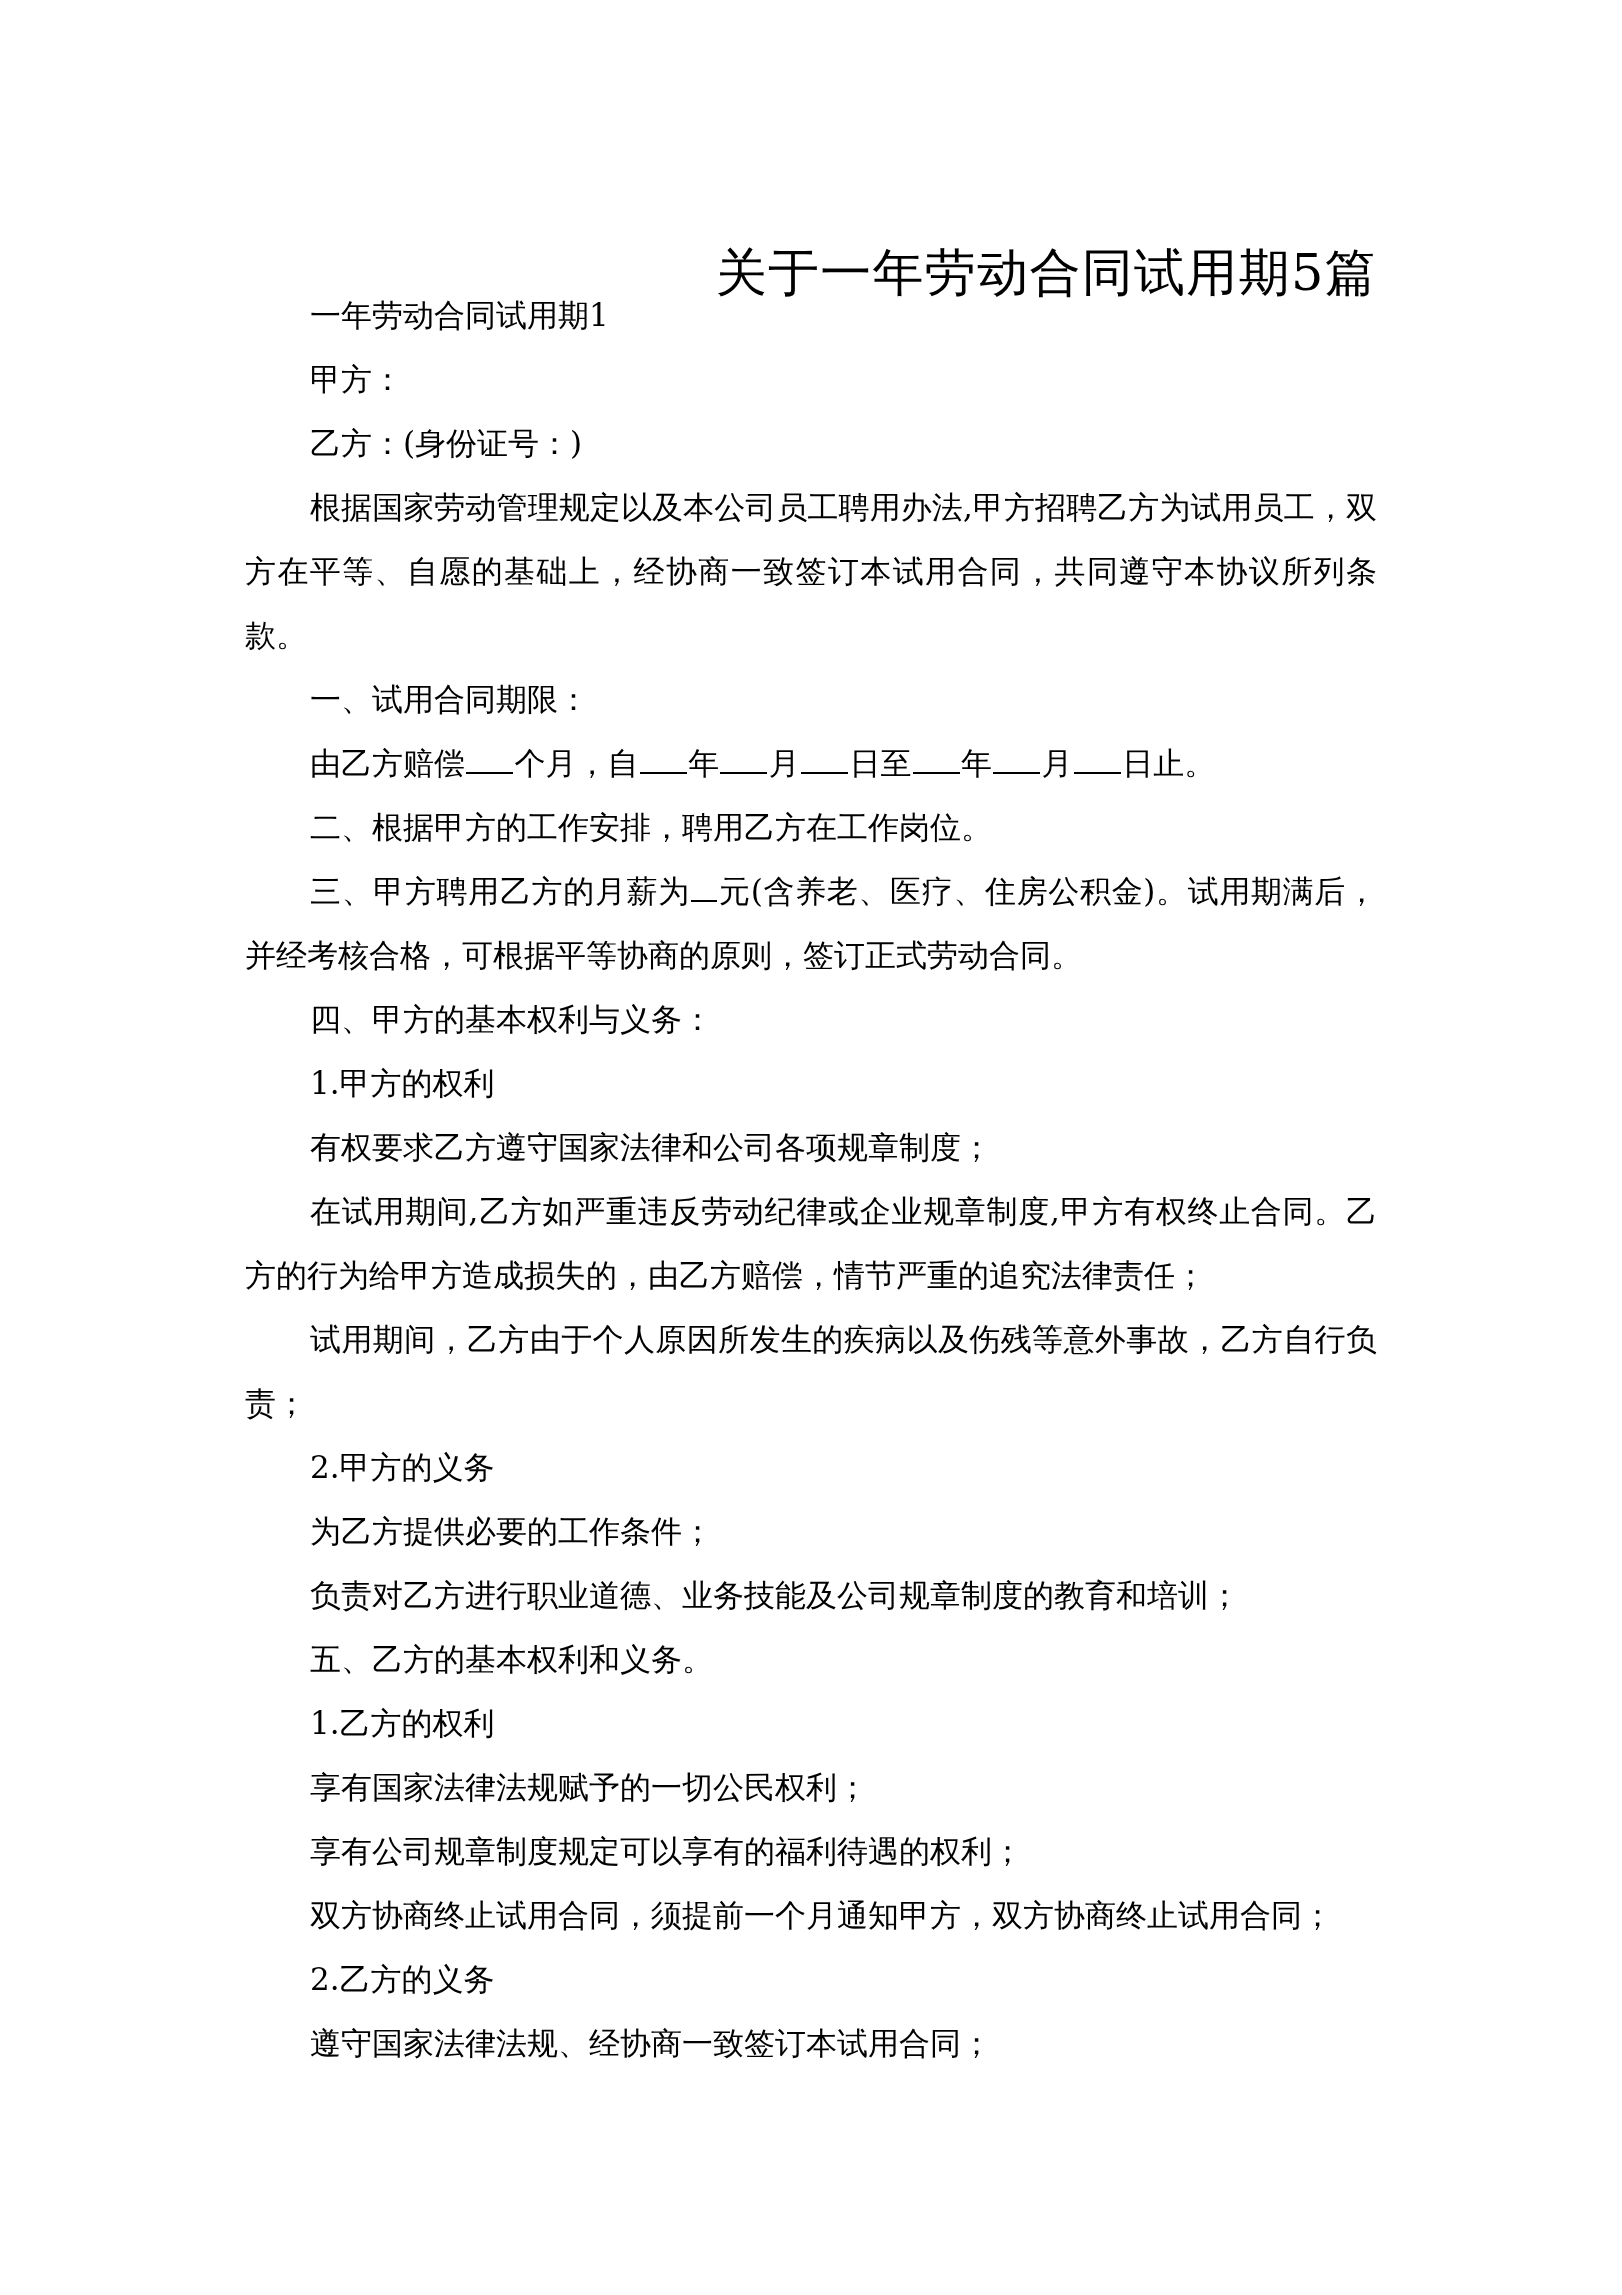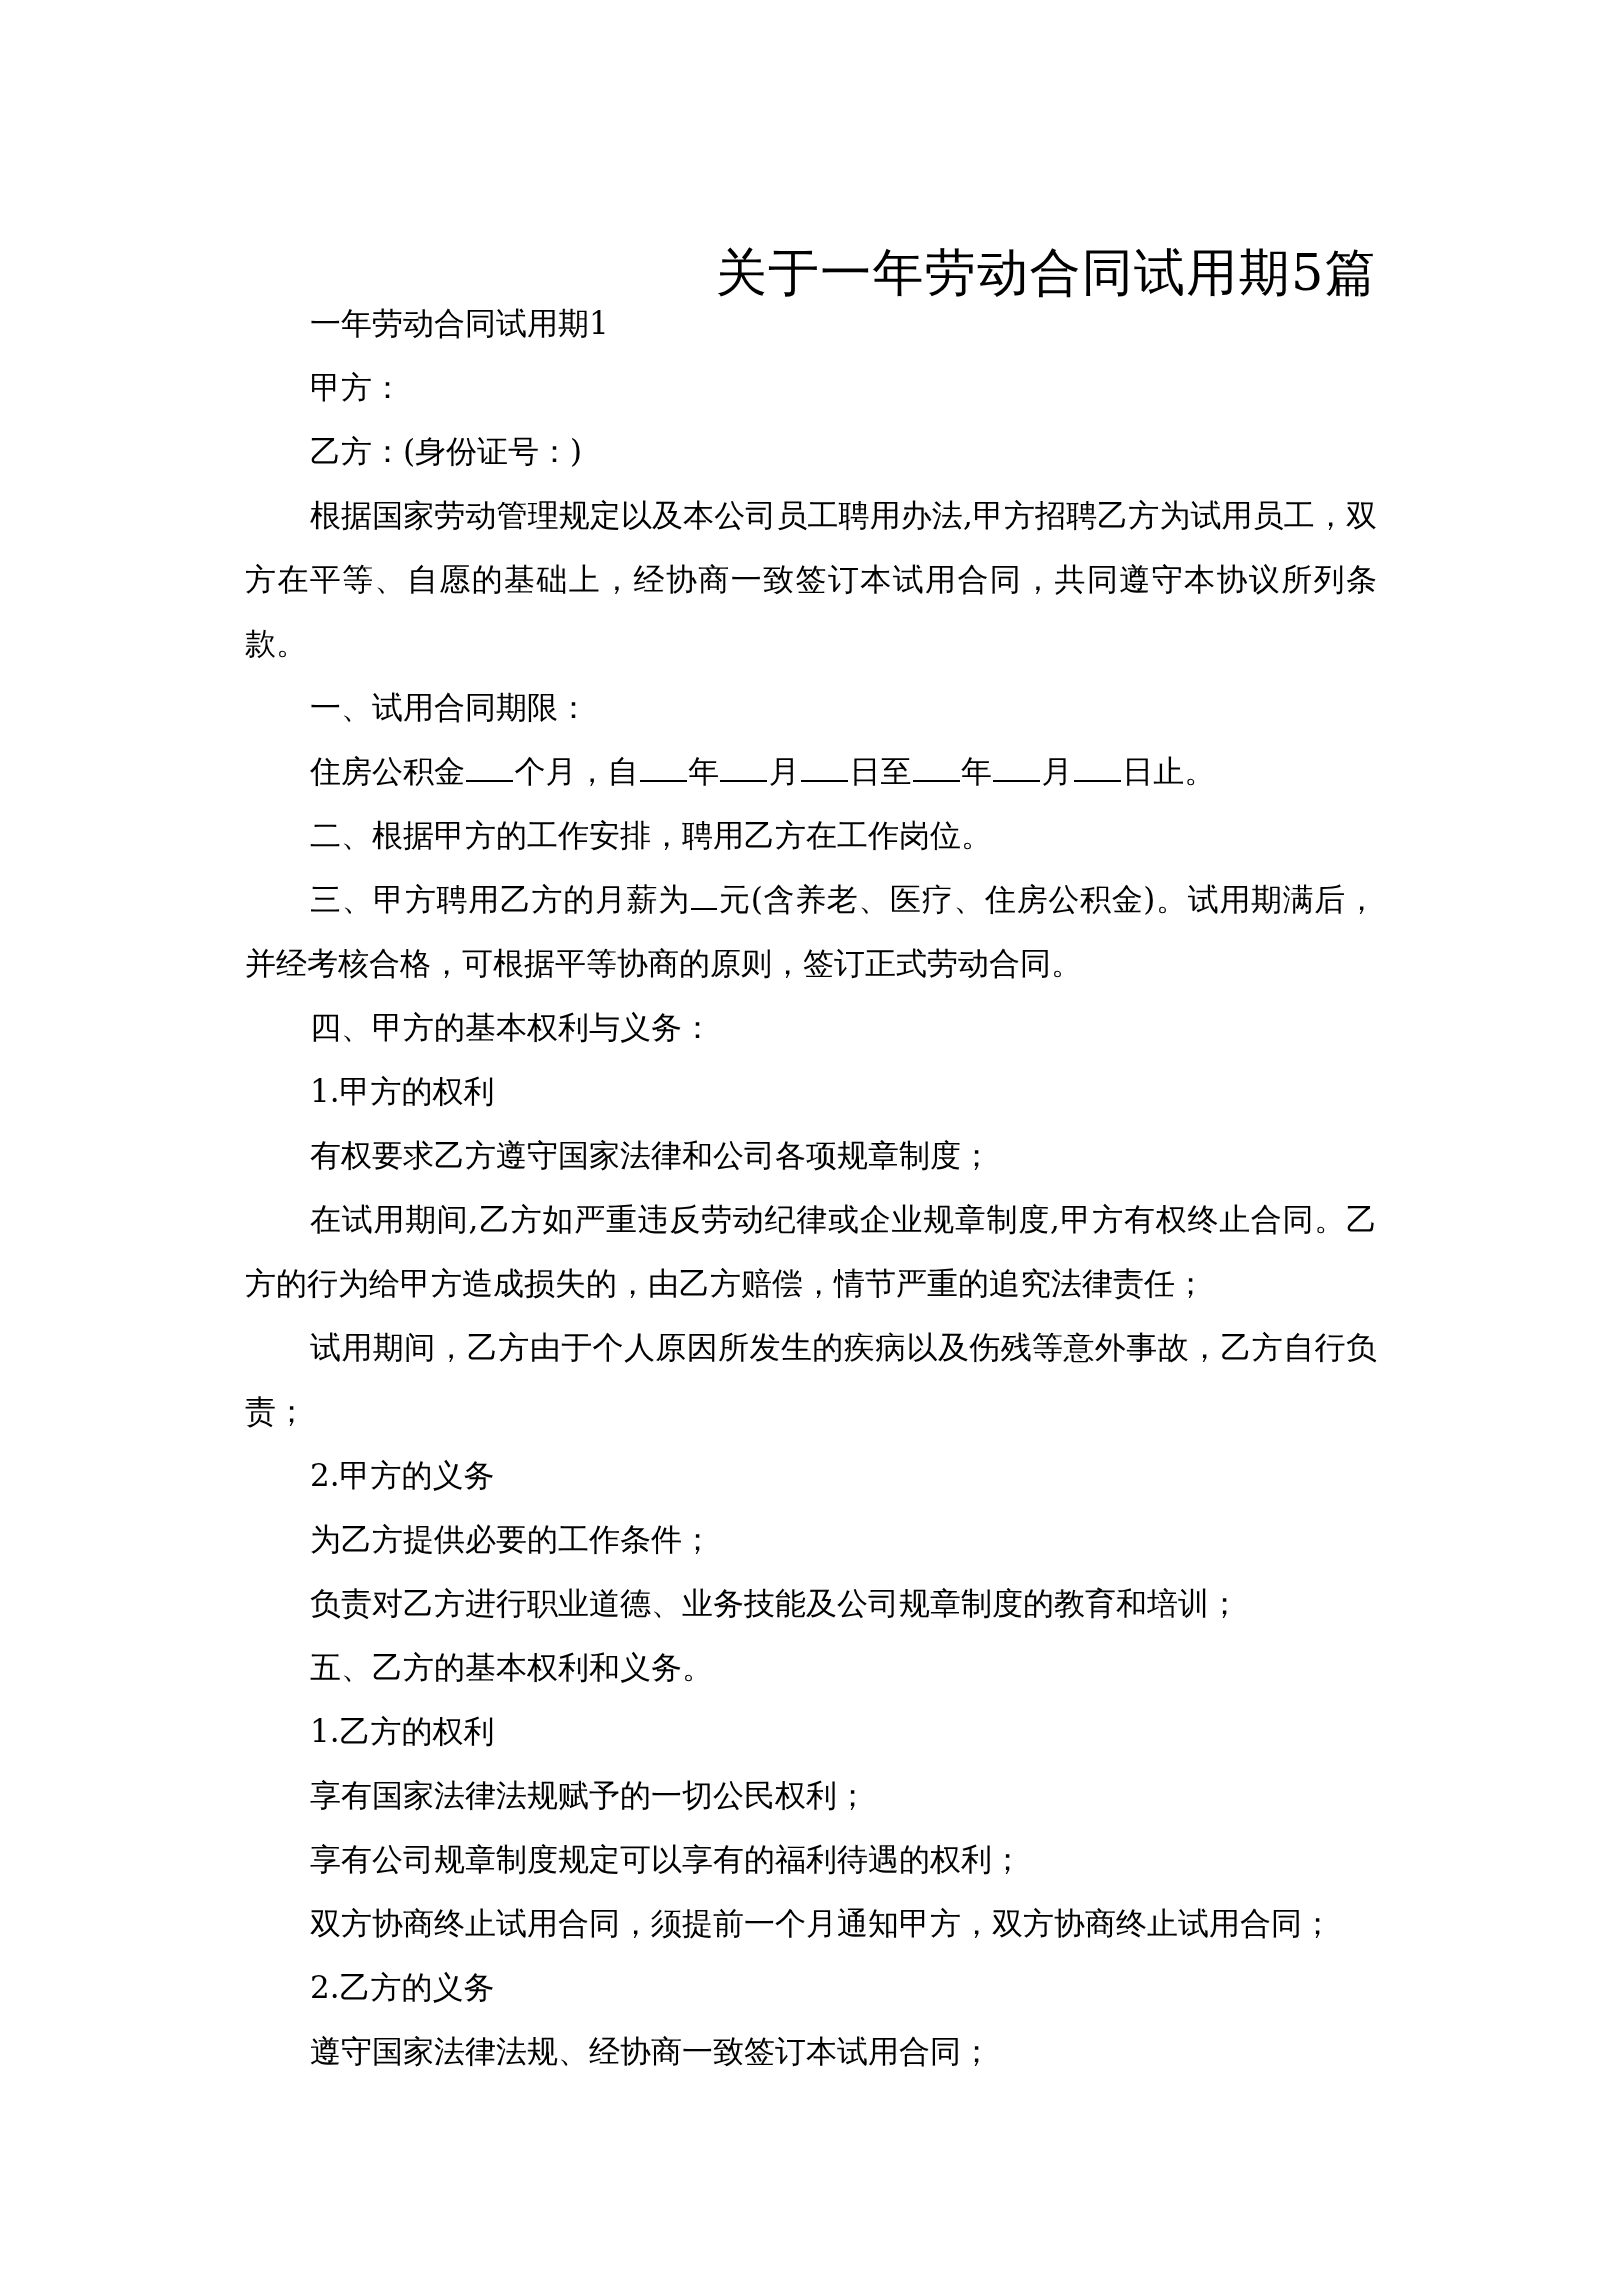--- a/index.html
+++ b/index.html
@@ -28,21 +28,21 @@
       width: 1132px;
       text-align: right;
       font-size: 51px;
       line-height: 85px;
       letter-spacing: 1.3px;
       font-weight: normal;
     }
     .body {
       position: absolute;
       left: 0;
-      top: 291px;
+      top: 283px;
       width: 1132px;
     }
     .p {
       font-size: 31px;
       line-height: 64px;
       margin: 0;
       text-indent: 65px;
       text-align: justify;
       text-align-last: left;
       white-space: normal;
@@ -64,21 +64,21 @@
 <div class="page">
   <h1 class="title">关于一年劳动合同试用期5篇</h1>
 
   <div class="body">
     <p class="p">一年劳动合同试用期1</p>
     <p class="p">甲方：</p>
     <p class="p">乙方：(身份证号：)</p>
     <p class="p">根据国家劳动管理规定以及本公司员工聘用办法,甲方招聘乙方为试用员工，双方在平等、自愿的基础上，经协商一致签订本试用合同，共同遵守本协议所列条款。</p>
 
     <p class="p">一、试用合同期限：</p>
-    <p class="p"><span>住房公积金</span><span class="blank long"></span><span>个月，自</span><span class="blank long"></span><span>年</span><span class="blank long"></span><span>月</span><span class="blank long"></span><span>日至</span><span class="blank long"></span><span>年</span><span class="blank long"></span><span>月</span><span class="blank long"></span><span>日止。</span></p>
+    <p class="p"><span>由乙方赔偿</span><span class="blank long"></span><span>个月，自</span><span class="blank long"></span><span>年</span><span class="blank long"></span><span>月</span><span class="blank long"></span><span>日至</span><span class="blank long"></span><span>年</span><span class="blank long"></span><span>月</span><span class="blank long"></span><span>日止。</span></p>
 
     <p class="p">二、根据甲方的工作安排，聘用乙方在工作岗位。</p>
 
     <p class="p"><span>三、甲方聘用乙方的月薪为</span><span class="blank short"></span><span>元(含养老、医疗、住房公积金)。试用期满后，并经考核合格，可根据平等协商的原则，签订正式劳动合同。</span></p>
 
     <p class="p">四、甲方的基本权利与义务：</p>
     <p class="p">1.甲方的权利</p>
     <p class="p">有权要求乙方遵守国家法律和公司各项规章制度；</p>
     <p class="p">在试用期间,乙方如严重违反劳动纪律或企业规章制度,甲方有权终止合同。乙方的行为给甲方造成损失的，由乙方赔偿，情节严重的追究法律责任；</p>
     <p class="p">试用期间，乙方由于个人原因所发生的疾病以及伤残等意外事故，乙方自行负责；</p>

